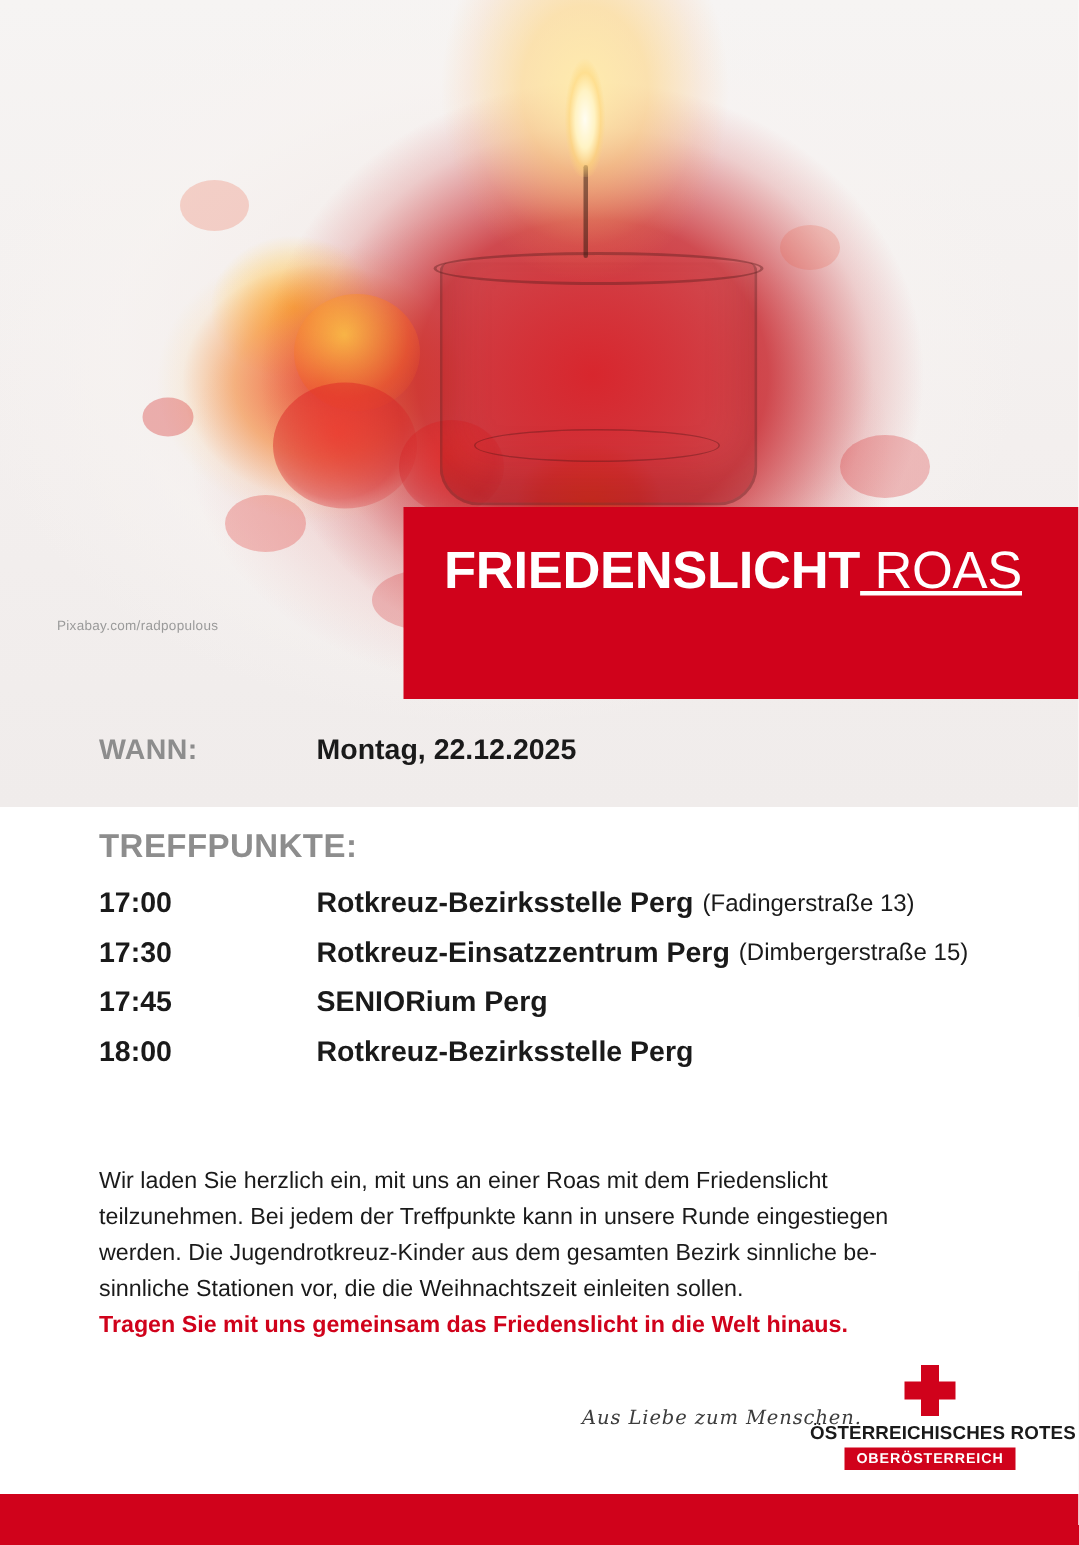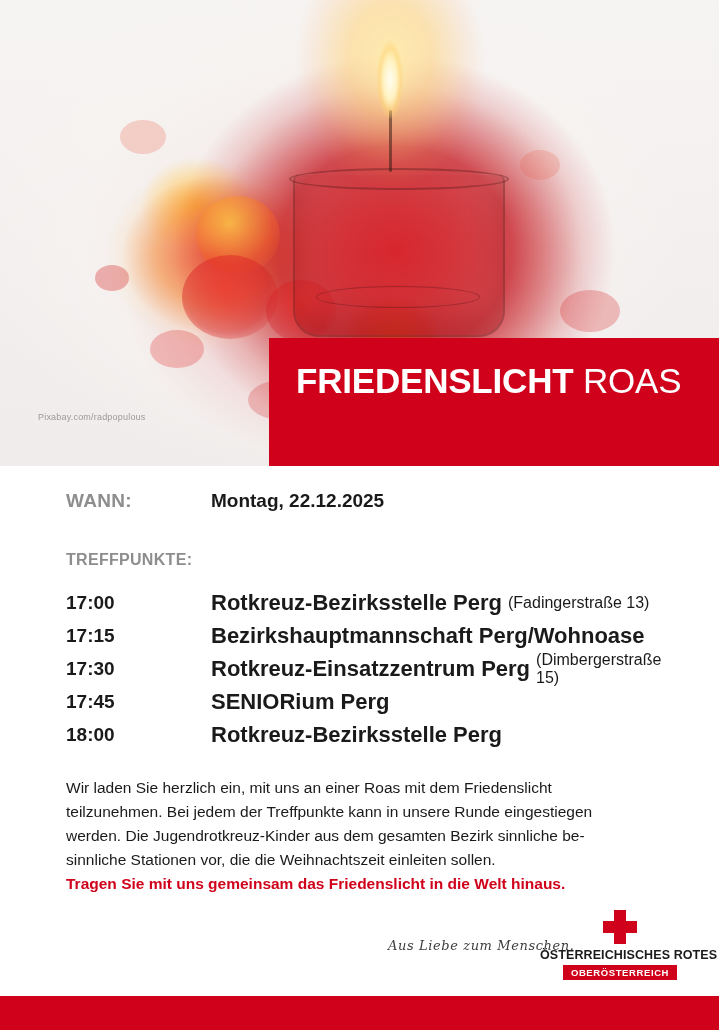--- a/index.html
+++ b/index.html
@@ -14,21 +14,21 @@
     overflow: hidden;
     position: relative;
   }
 
   
   .hero {
     position: absolute;
     left: 0;
     top: 0;
     width: 719px;
-    height: 466px;
+    height: 538px;
     overflow: hidden;
     background: #f7f5f4;
   }
   .hero-bg {
     position: absolute;
     inset: 0;
     background:
       radial-gradient(ellipse 120px 160px at 390px 60px, rgba(255,235,170,0.95) 0%, rgba(255,210,120,0.55) 35%, rgba(255,170,90,0.12) 65%, rgba(255,255,255,0) 80%),
       radial-gradient(ellipse 260px 230px at 395px 250px, rgba(214,25,33,0.92) 0%, rgba(196,22,30,0.75) 45%, rgba(200,40,45,0.18) 72%, rgba(255,255,255,0) 85%),
       radial-gradient(ellipse 130px 110px at 215px 255px, rgba(236,70,40,0.85) 0%, rgba(245,130,40,0.55) 45%, rgba(255,200,120,0.12) 72%, rgba(255,255,255,0) 85%),
@@ -115,20 +115,21 @@
     font-size: 35px;
     line-height: 42px;
     letter-spacing: -0.2px;
     white-space: nowrap;
   }
   .banner-title .bold {
     font-weight: bold;
   }
   .banner-title .light {
     font-weight: normal;
+    text-decoration: underline;
   }
   .banner-sub {
     margin-top: 6px;
     font-size: 26px;
     line-height: 30px;
     font-weight: normal;
     white-space: nowrap;
   }
   .banner-sub .bold {
     font-weight: bold;
@@ -160,21 +161,21 @@
     color: #1a1a1a;
     font-weight: bold;
     font-size: 19px;
   }
   .treff-label {
     position: absolute;
     left: 66px;
     top: 85px;
     color: #8d8d8d;
     font-weight: bold;
-    font-size: 16px;
+    font-size: 22px;
     letter-spacing: 0.3px;
   }
 
   .stations {
     position: absolute;
     left: 66px;
     top: 120px;
     width: 620px;
   }
   .station {
@@ -185,21 +186,21 @@
   .station-time {
     width: 145px;
     flex: 0 0 145px;
     color: #1a1a1a;
     font-weight: bold;
     font-size: 19px;
   }
   .station-place {
     color: #1a1a1a;
     font-weight: bold;
-    font-size: 22px;
+    font-size: 19px;
     white-space: nowrap;
   }
   .station-note {
     color: #1a1a1a;
     font-weight: normal;
     font-size: 16px;
     margin-left: 6px;
   }
 
   .paragraph {
@@ -321,25 +322,20 @@
     <span class="label-gray wann-label">WANN:</span><span class="wann-value">Montag, 22.12.2025</span>
   </div>
 
   <div class="treff-label">TREFFPUNKTE:</div>
 
   <div class="stations">
     <div class="station">
       <span class="station-time">17:00</span>
       <span class="station-place">Rotkreuz-Bezirksstelle Perg</span>
       <span class="station-note">(Fadingerstraße 13)</span>
-    </div>
-    <div class="station">
-      <span class="station-time">17:15</span>
-      <span class="station-place">Bezirkshauptmannschaft Perg/Wohnoase</span>
-      <span class="station-note"></span>
     </div>
     <div class="station">
       <span class="station-time">17:30</span>
       <span class="station-place">Rotkreuz-Einsatzzentrum Perg</span>
       <span class="station-note">(Dimbergerstraße 15)</span>
     </div>
     <div class="station">
       <span class="station-time">17:45</span>
       <span class="station-place">SENIORium Perg</span>
       <span class="station-note"></span>

